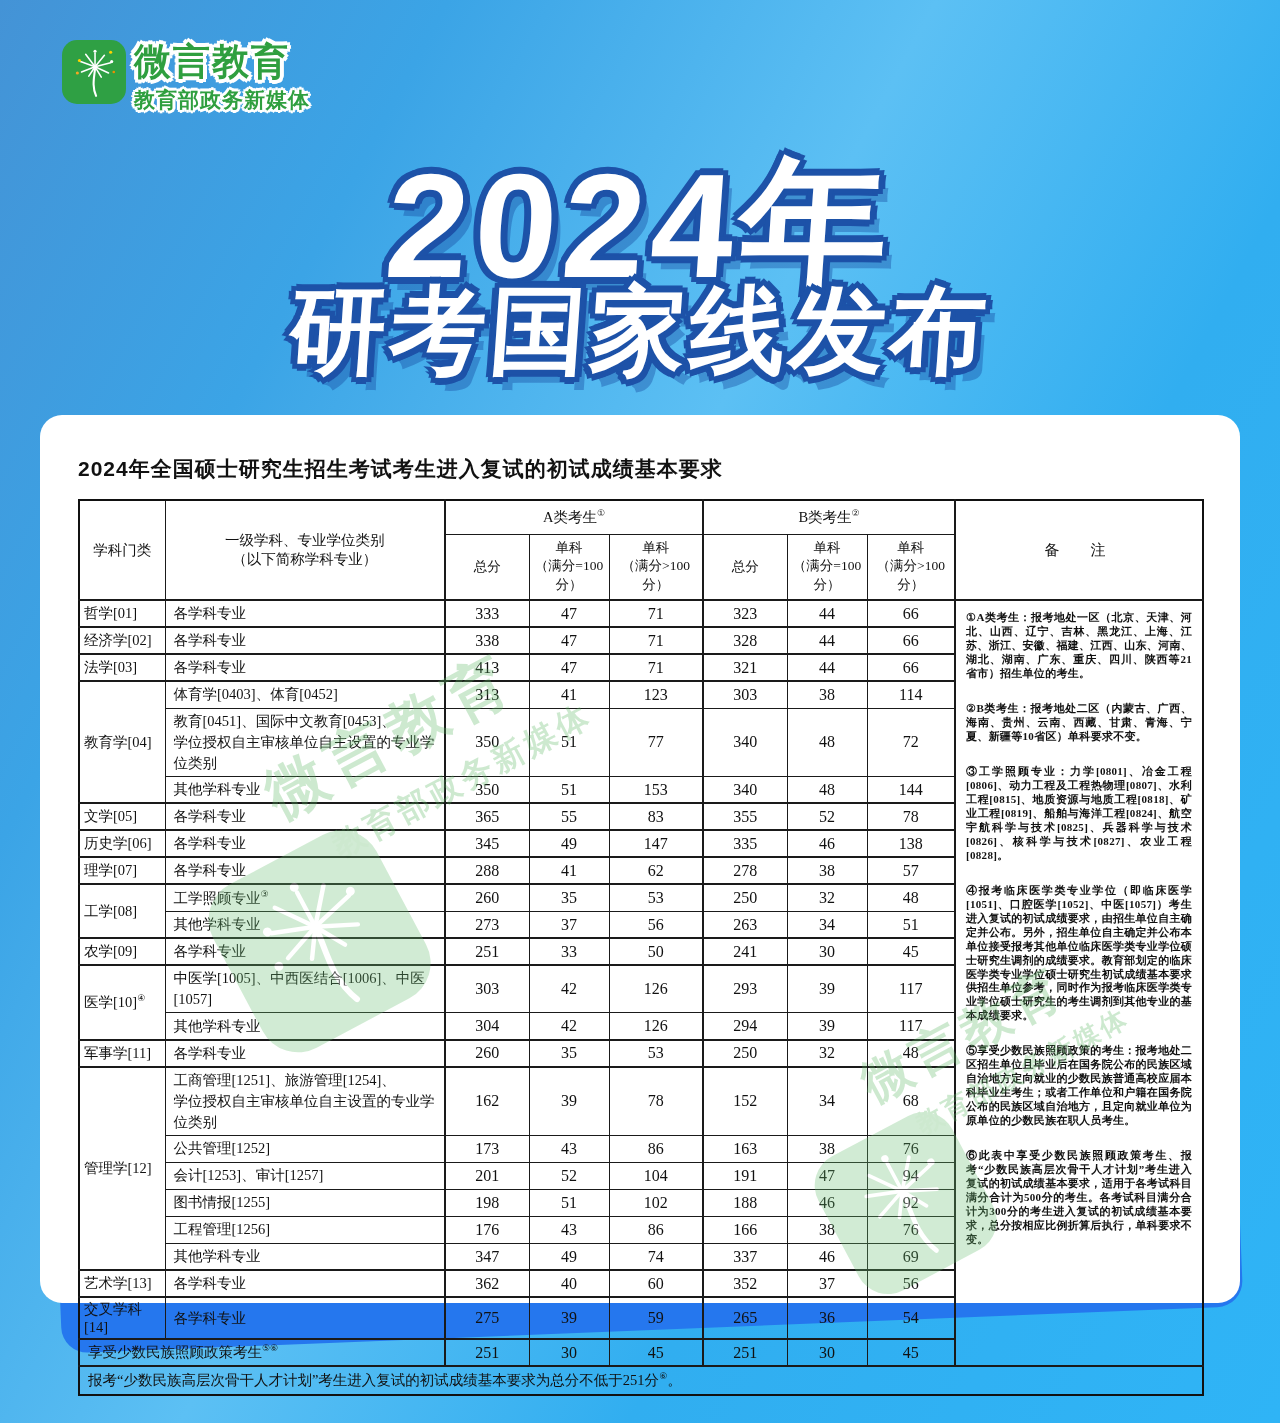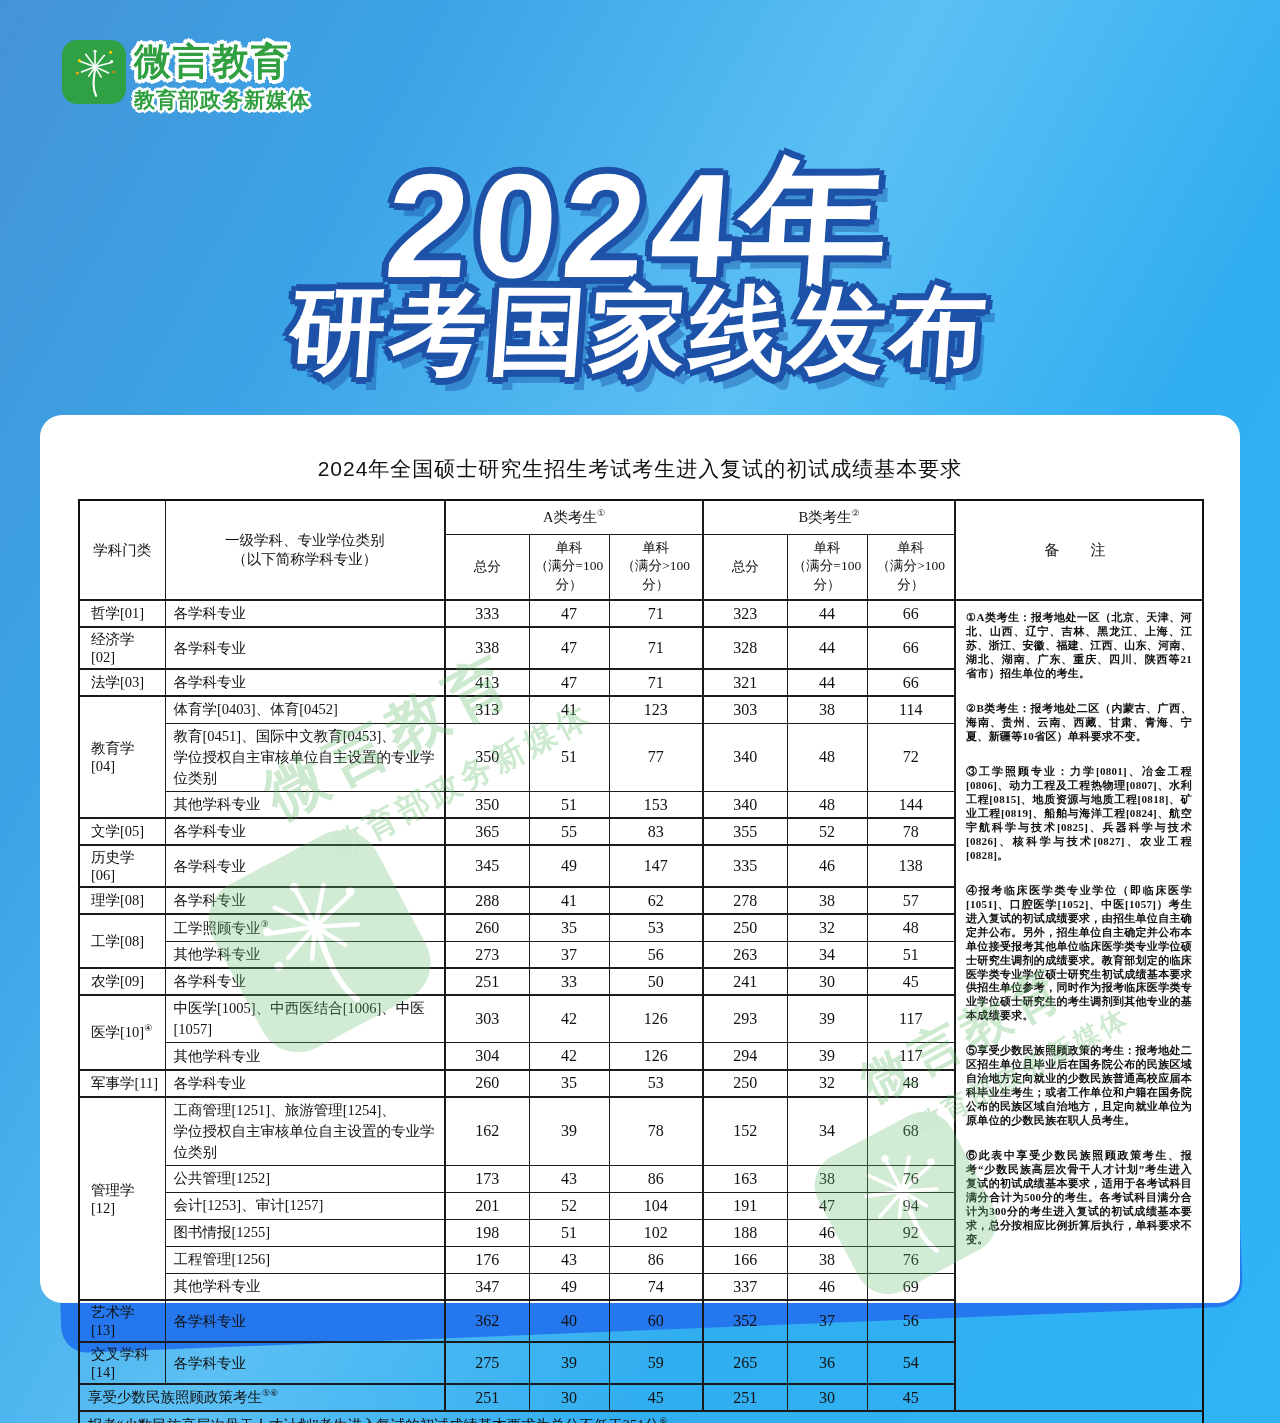--- a/index.html
+++ b/index.html
@@ -26,34 +26,34 @@
     transform:skewX(-4deg);
     text-shadow:-5px -5px 0 #1d52a8,5px -5px 0 #1d52a8,-5px 5px 0 #1d52a8,5px 5px 0 #1d52a8,-7px 0 0 #1d52a8,7px 0 0 #1d52a8,0 -7px 0 #1d52a8,0 7px 0 #1d52a8,10px 13px 0 rgba(21,72,158,.38);
   }
   .hero-1 { top:128px; font-size:148px; letter-spacing:6px; }
   .hero-2 { top:268px; font-size:96px; letter-spacing:4px; }
   
   .ribbon { position:absolute; left:58px; top:1140px; width:1182px; height:190px; background:#2577ee;
     border-radius:26px; transform:rotate(-2.3deg); z-index:1; }
   .card { position:absolute; left:40px; top:415px; width:1200px; height:888px; background:#ffffff;
     border-radius:22px; z-index:2; padding:40px 38px 0 38px; }
-  .table-title { text-align:center; font-size:21px; font-weight:400; color:#111; letter-spacing:1px;
+  .table-title { text-align:left; font-size:21px; font-weight:700; color:#111; letter-spacing:1px;
     font-family:"Liberation Sans", sans-serif; margin-bottom:16px; }
   
   table.score { border-collapse:collapse; table-layout:fixed; width:1124px;
     font-family:"Liberation Serif","DejaVu Serif", serif; color:#111; border:2px solid #111; }
   .score th, .score td { border:1px solid #1a1a1a; vertical-align:middle; }
   .score th { font-weight:500; font-size:14.5px; text-align:center; padding:4px 2px; }
   .score th.sub { font-size:13.5px; height:44px; }
   .score th.pre { white-space:pre-line; line-height:1.4; }
   .score thead tr:first-child th { height:34px; }
   .score thead tr:last-child th { border-bottom-width:2px; }
   .thickL { border-left-width:2px !important; }
   .score td { height:27px; font-size:15px; padding:2px 6px; }
-  .score td.cat { text-align:left; padding-left:11px; font-size:14.5px; }
+  .score td.cat { text-align:left; padding-left:4px; font-size:14.5px; }
   .score td.disc { text-align:left; padding-left:8px; font-size:14.5px; line-height:1.45; }
   .score td.num { text-align:center; font-size:16px; }
   .score tr.group-start td { border-top-width:2px; }
   .score sup { font-size:9px; vertical-align:super; }
   .score td.special-label { font-size:14.5px; }
   .score tr.footer-row td { border-top-width:2px; height:29px; font-size:14.5px; text-align:left; padding-left:8px; }
   .score td.remarks { vertical-align:top; padding:10px 10px 6px 10px; }
   .score td.remarks p { font-size:11px; font-weight:600; line-height:1.27; letter-spacing:.3px;
     text-align:justify; margin:0 0 21px 0; }
   .score td.remarks p:last-child { margin-bottom:9px; }
@@ -222,21 +222,21 @@
           <td class="cat" rowspan="1">历史学[06]</td>
           <td class="disc">各学科专业</td>
           <td class="num thickL">345</td>
           <td class="num">49</td>
           <td class="num">147</td>
           <td class="num thickL">335</td>
           <td class="num">46</td>
           <td class="num">138</td>
         </tr>
         <tr class="group-start">
-          <td class="cat" rowspan="1">理学[08]</td>
+          <td class="cat" rowspan="1">理学[07]</td>
           <td class="disc">各学科专业</td>
           <td class="num thickL">288</td>
           <td class="num">41</td>
           <td class="num">62</td>
           <td class="num thickL">278</td>
           <td class="num">38</td>
           <td class="num">57</td>
         </tr>
         <tr class="group-start">
           <td class="cat" rowspan="2">工学[08]</td>

